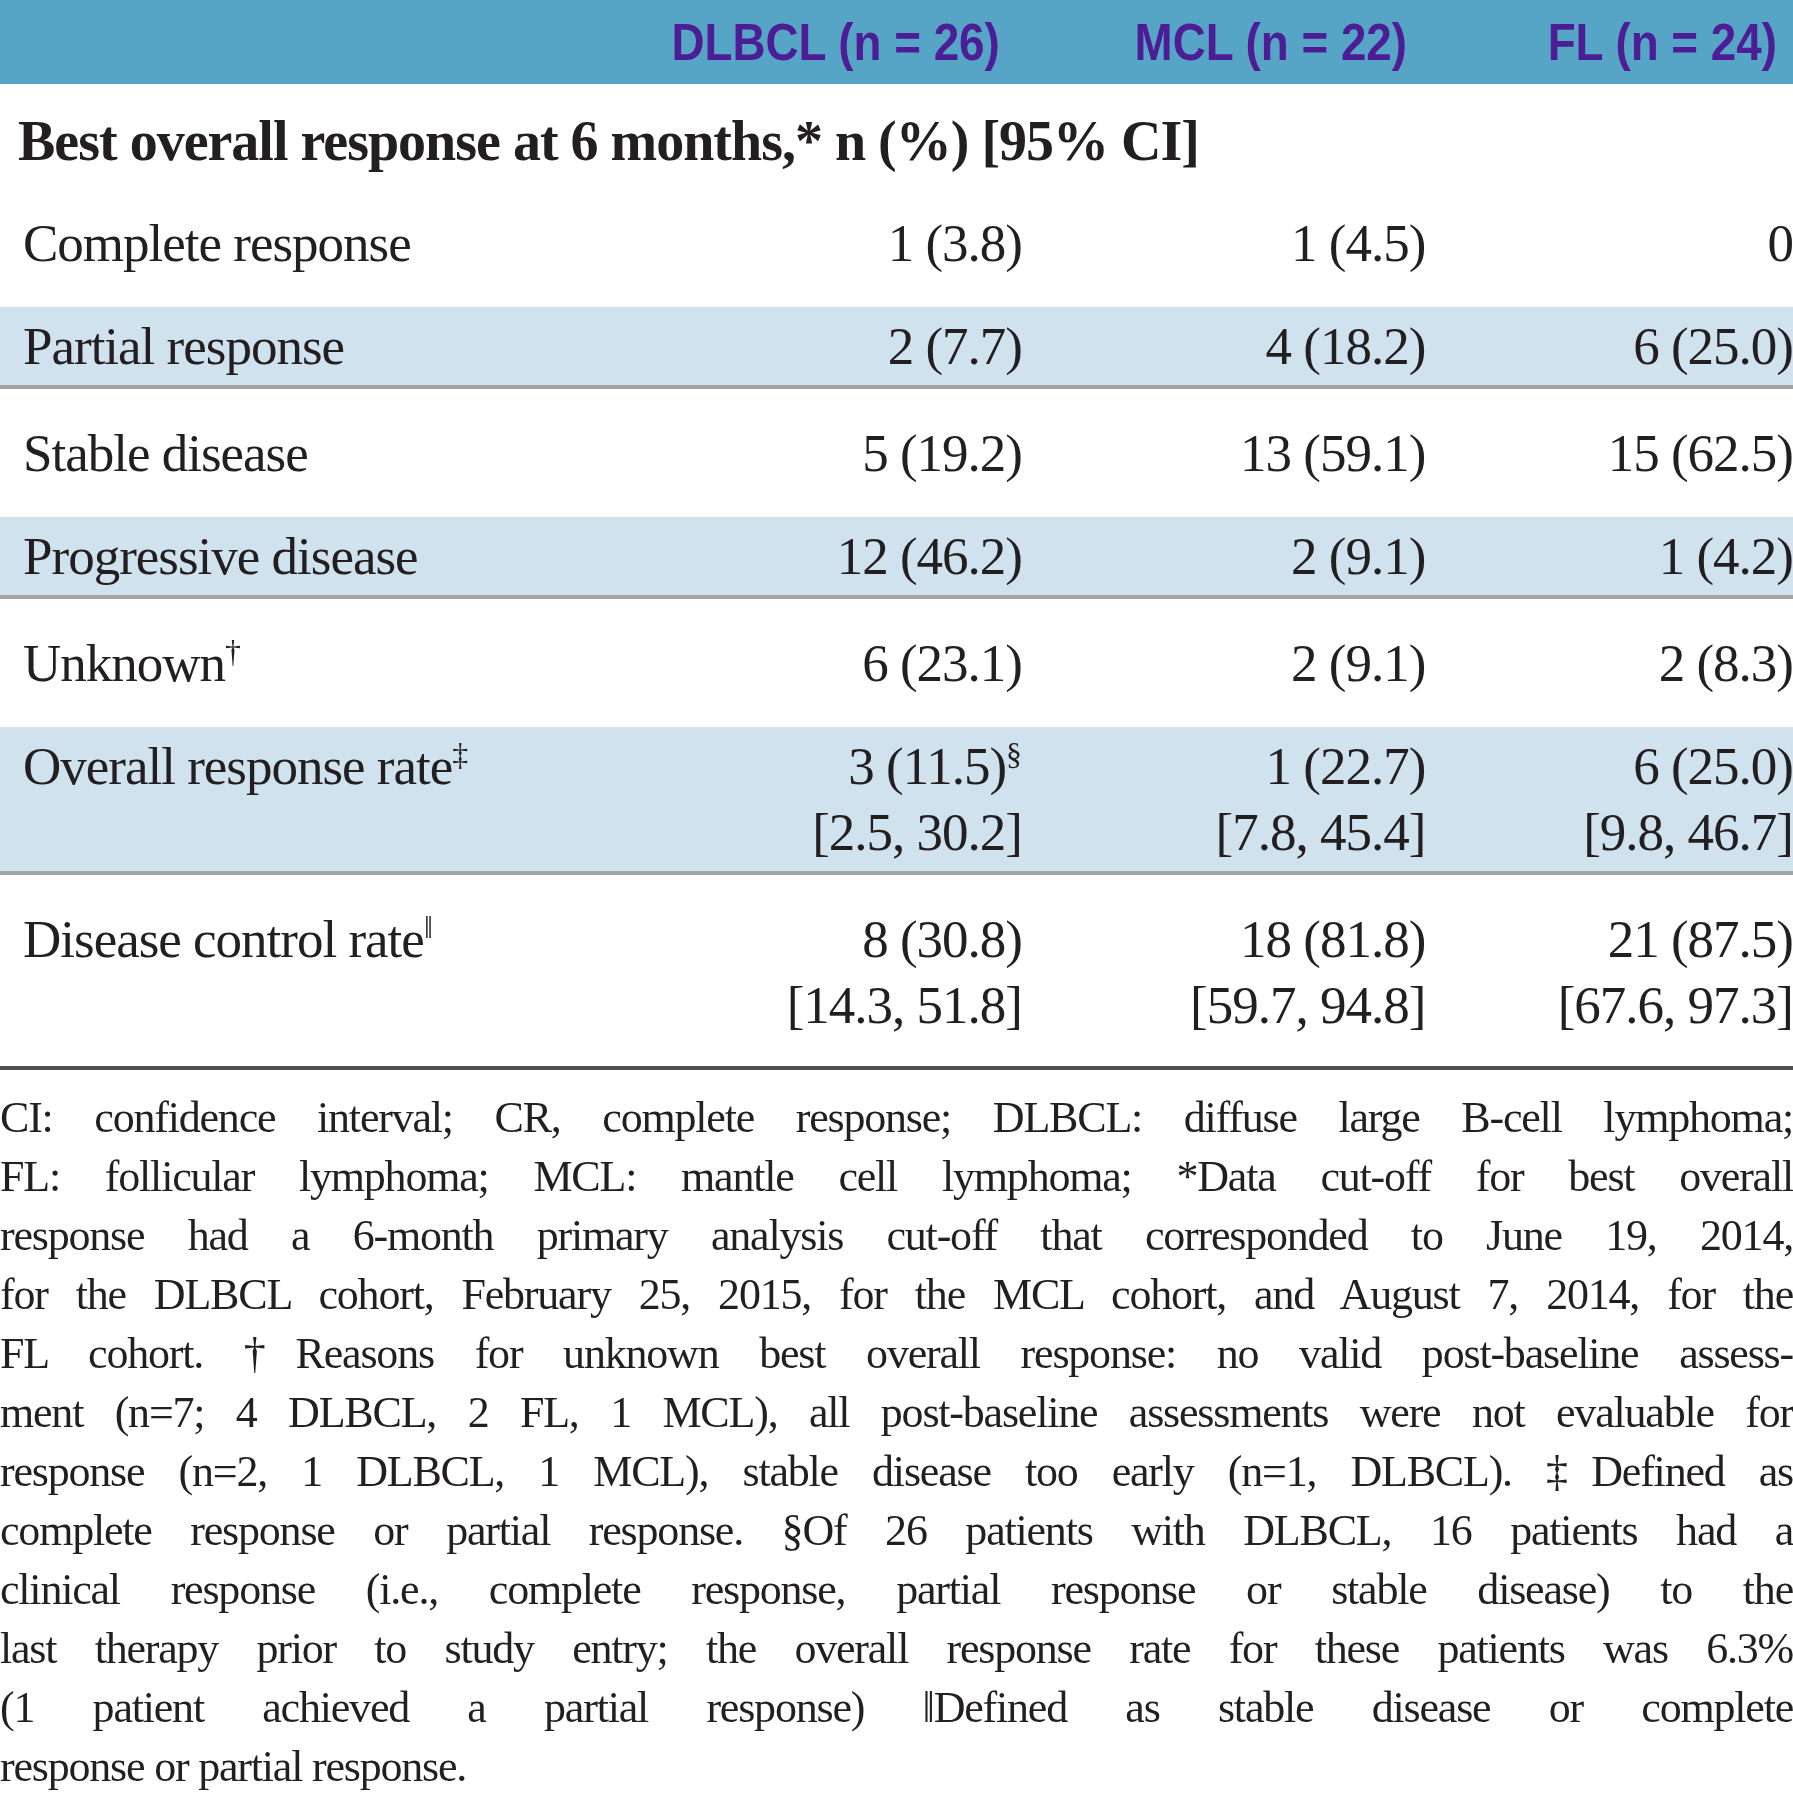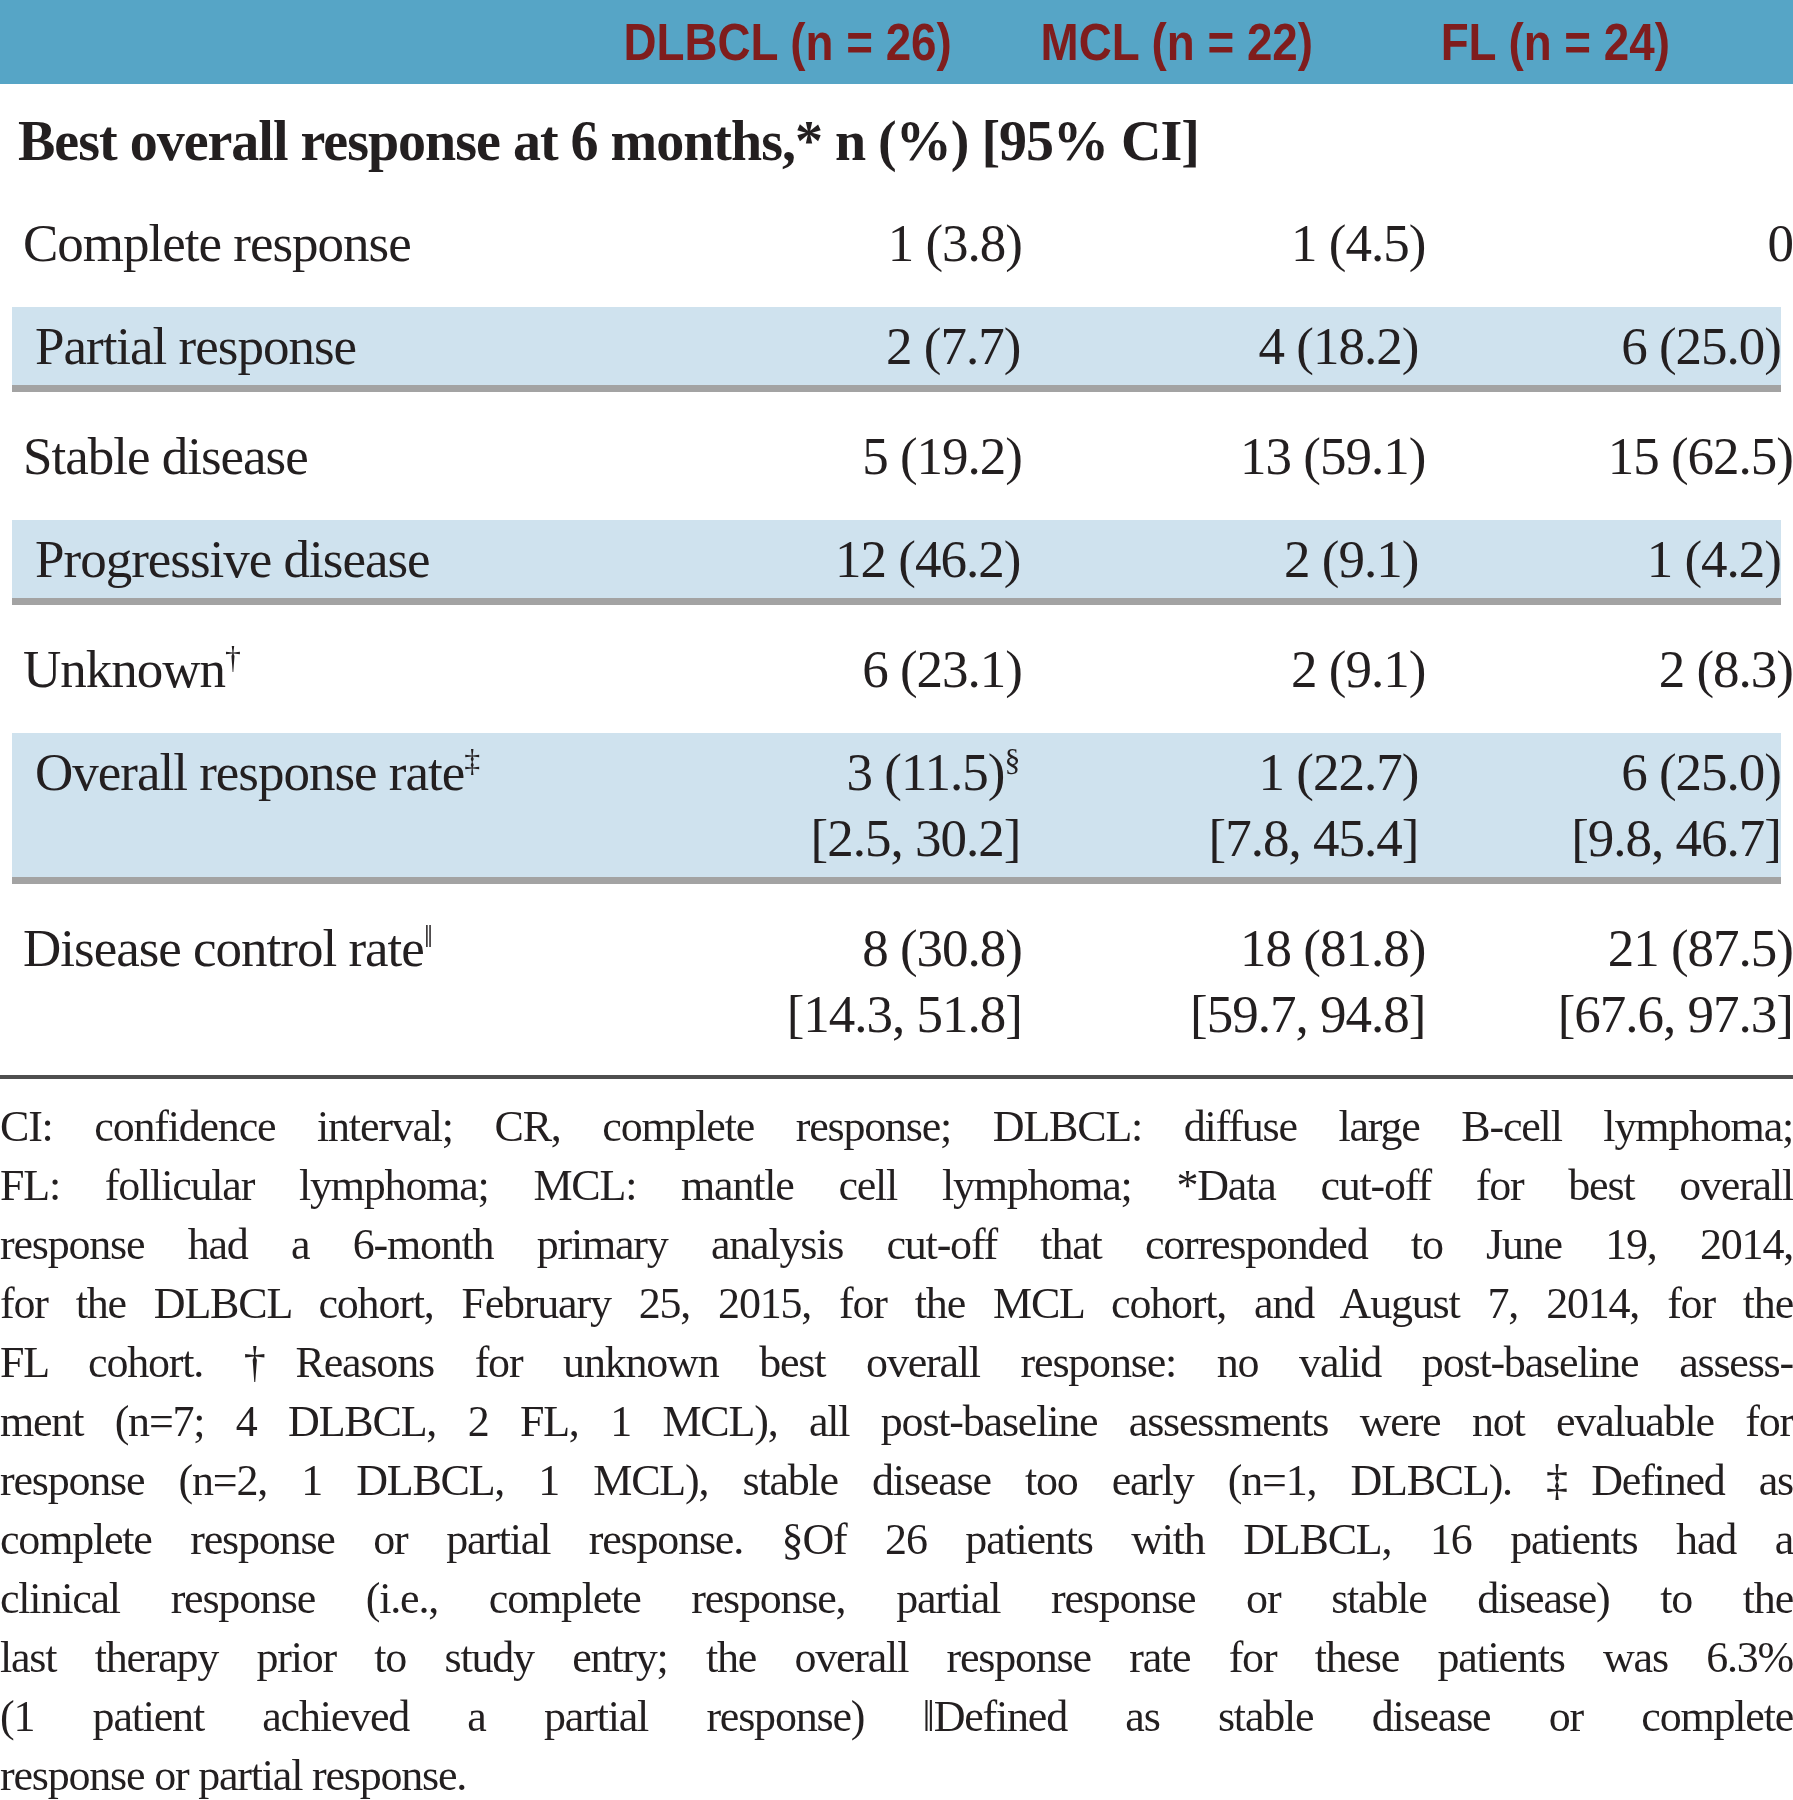--- a/index.html
+++ b/index.html
@@ -21,22 +21,22 @@
     display: grid;
     grid-template-columns: 33.5% 23.5% 22.5% 20.5%;
     align-items: center;
   }
   
   .thead {
     background: #56a5c6;
     height: 84px;
   }
   .thead .cell {
-    text-align: left;
-    color: #7f1d1d;
+    text-align: right;
+    color: #4c1d95;
     font-family: "Liberation Sans", "DejaVu Sans", sans-serif;
     font-weight: bold;
     font-size: 52px;
     line-height: 84px;
     white-space: nowrap;
   }
   .thead .cell > span {
     display: inline-block;
     transform: scaleX(0.88);
     transform-origin: center;
@@ -61,23 +61,23 @@
   }
   .row .num {
     text-align: right;
     white-space: nowrap;
   }
   .row.plain {
     padding: 24px 0;
   }
   .row.stripe {
     background: #cfe2ee;
-    border-bottom: 7px solid #a3a3a3;
+    border-bottom: 4px solid #a3a3a3;
     padding: 10px 0;
-    margin: 11px 12px;
+    margin: 11px 0;
   }
   .row .ci-line {
     margin-top: 8px;
   }
   .row .label { align-self: start; }
   sup {
     font-size: 60%;
     vertical-align: super;
     line-height: 0;
     letter-spacing: 0;

